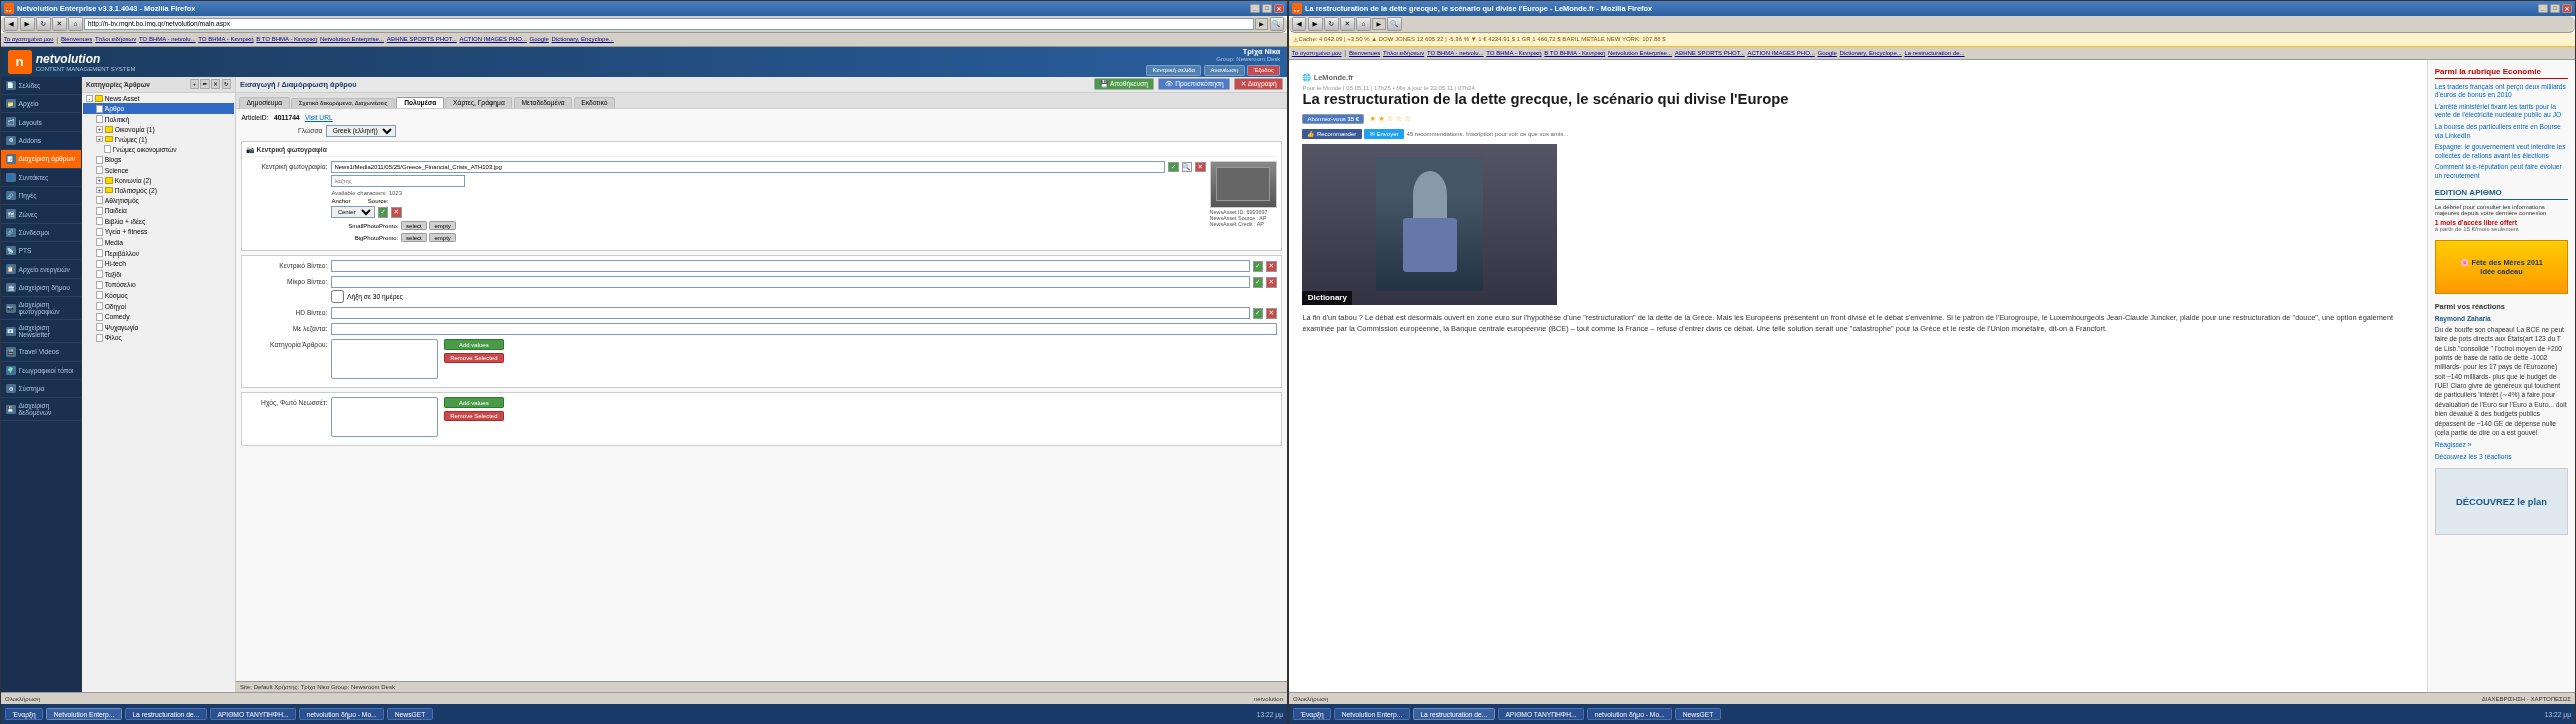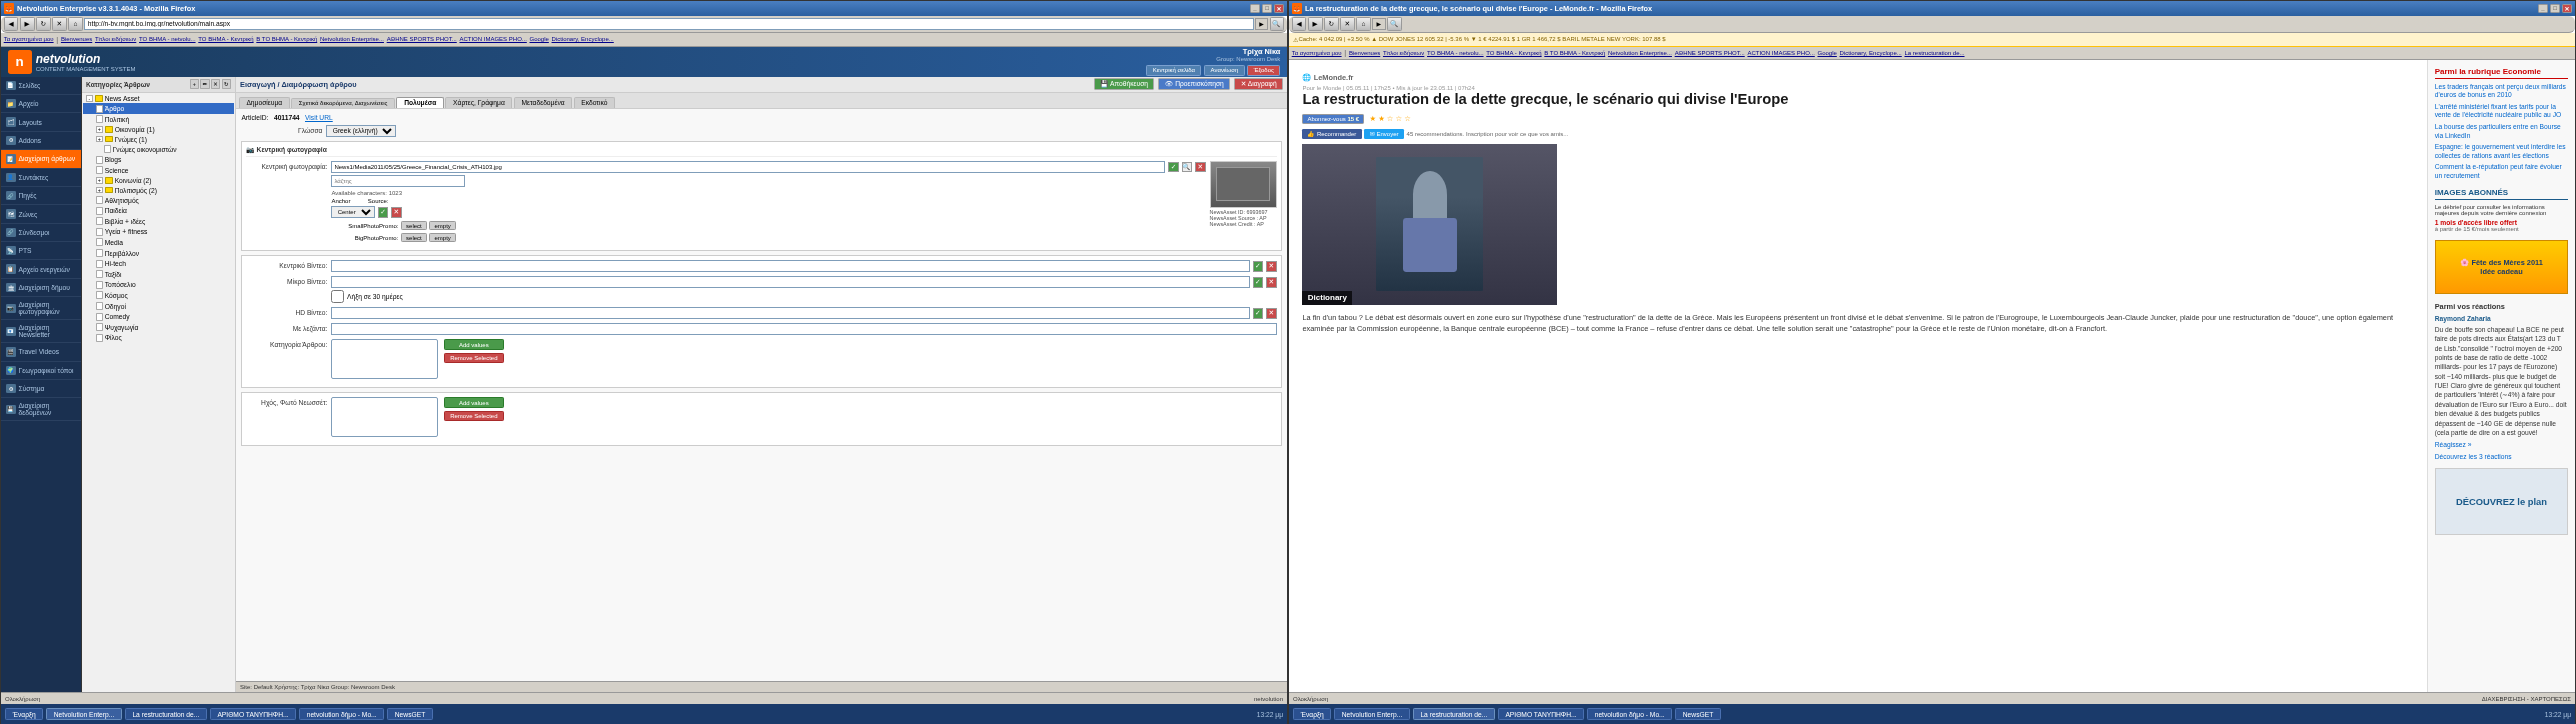--- a/index.html
+++ b/index.html
@@ -738,21 +738,21 @@
           <div class="sidebar-section-title">Parmi la rubrique Economie</div>
           <a class="sidebar-link">Les traders français ont perçu deux milliards d'euros de bonus en 2010</a>
           <a class="sidebar-link">L'arrêté ministériel fixant les tarifs pour la vente de l'électricité nucléaire public au JO</a>
           <a class="sidebar-link">La bourse des particuliers entre en Bourse via LinkedIn</a>
           <a class="sidebar-link">Espagne: le gouvernement veut interdire les collectes de rations avant les élections</a>
           <a class="sidebar-link">Comment la e-réputation peut faire évoluer un recrutement</a>
         </div>
 
         <div class="sidebar-section">
           <div class="sidebar-section-title" style="color:#1a5a8a;border-color:#1a5a8a;">
-            <span>IMAGES ABONNÉS</span>
+            <span>EDITION ΑΡΙΘΜΟ</span>
           </div>
           <div style="font-size:6px;color:#333;margin-bottom:2.7px;">Le débrief pour consulter les informations majeures depuis votre dernière connexion</div>
           <div style="font-size:6.7px;font-weight:bold;color:#c00;">1 mois d'accès libre offert</div>
           <div style="font-size:6px;color:#666;">à partir de 15 €/mois seulement</div>
         </div>
 
         <div class="sidebar-section">
 
           <div style="width:100%;height:54px;background:linear-gradient(to bottom, #ffcc00, #ff9900);border:0.7px solid #cc8800;display:flex;align-items:center;justify-content:center;font-size:7.4px;font-weight:bold;color:#1a3a6a;text-align:center;padding:2.7px;">
             <span>🌸 Fête des Mères 2011<br>Idée cadeau</span>

